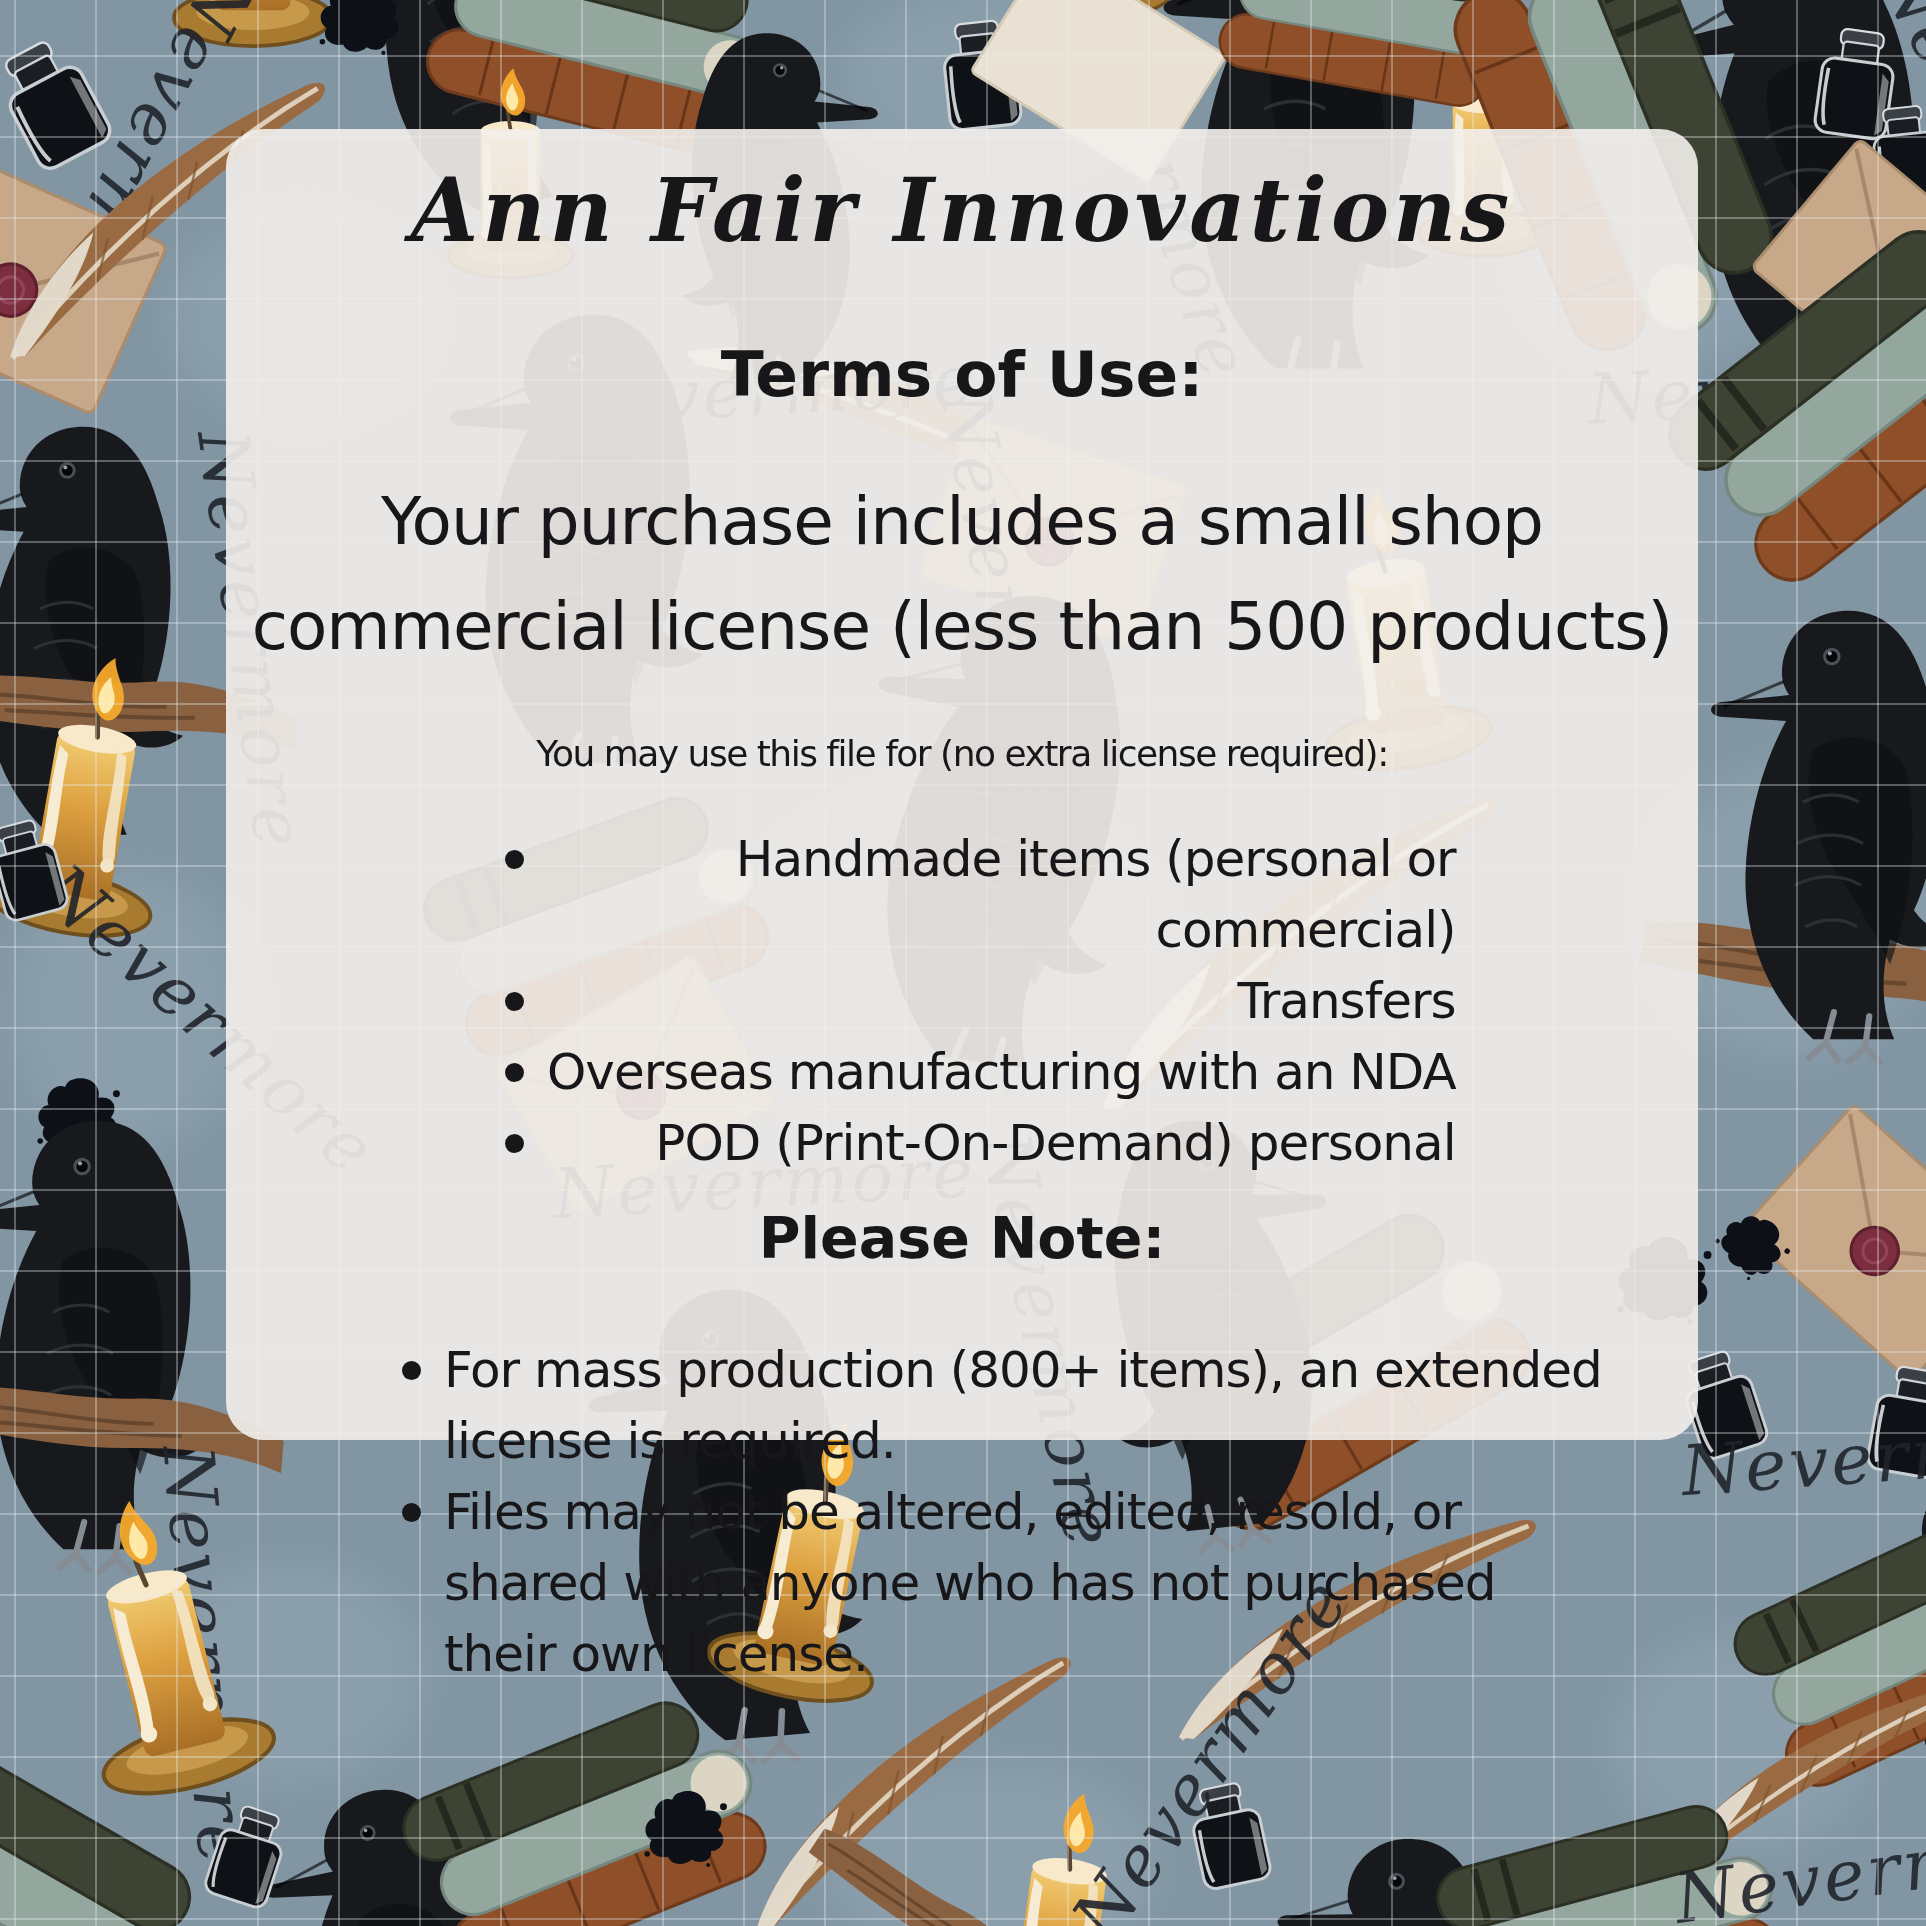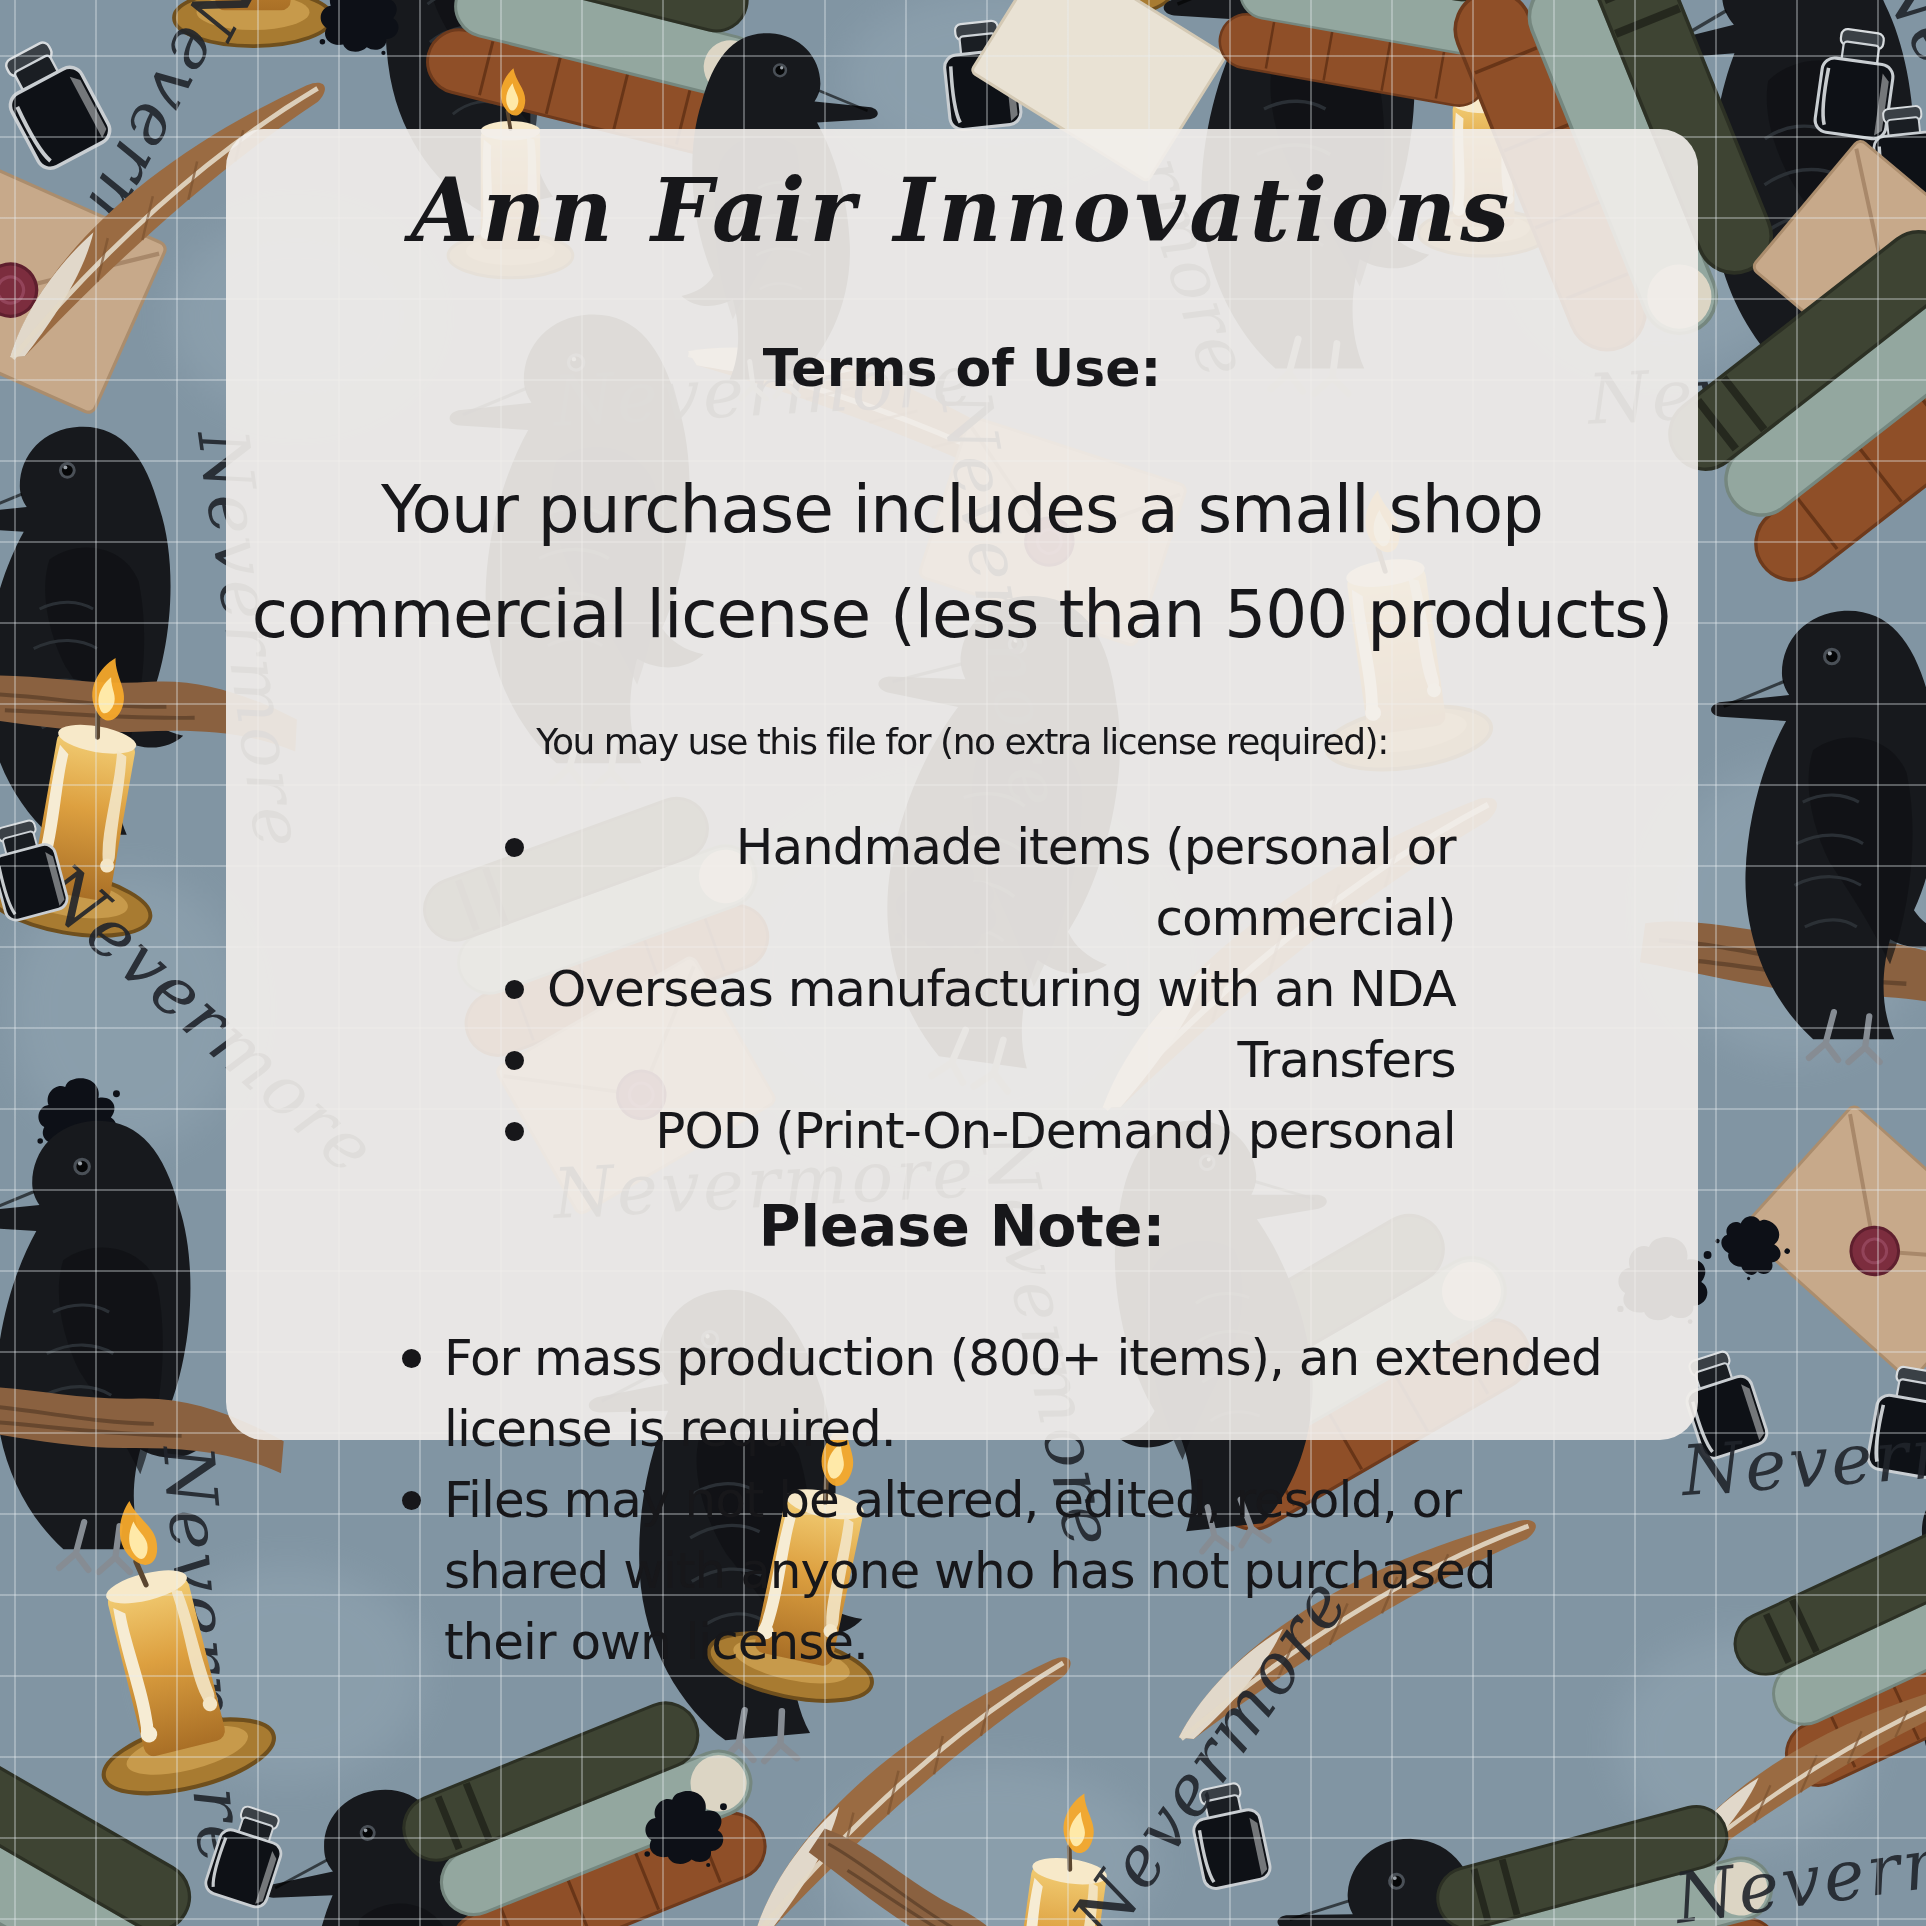--- a/index.html
+++ b/index.html
@@ -24,21 +24,21 @@
     color:#17171a;
     display:flex;flex-direction:column;align-items:center;
     box-sizing:border-box;
     padding-top:30px;
   }
   .brand{
     font-family:"DejaVu Serif",serif;font-style:italic;font-weight:bold;
     font-size:87px;line-height:1.2;letter-spacing:4px;text-align:center;
   }
   .heading{
-    margin-top:77px;font-size:52px;line-height:1.1;font-weight:bold;
+    margin-top:77px;font-size:63px;line-height:1.1;font-weight:bold;
     letter-spacing:0px;text-align:center;
   }
   .intro{
     margin-top:59px;font-size:66px;line-height:1.6;letter-spacing:-1px;
     text-align:center;white-space:pre-line;
   }
   .usage-intro{
     margin-top:51px;font-size:36px;line-height:1.3;letter-spacing:-1.5px;
     text-align:center;
   }
@@ -263,22 +263,22 @@
 
 <div id="terms-card">
   <div class="brand">Ann Fair Innovations</div>
   <div class="heading">Terms of Use:</div>
   <div class="intro">Your purchase includes a small shop
 commercial license (less than 500 products)</div>
   <div class="usage-intro">You may use this file for (no extra license required):</div>
   <ul class="usage-list">
     <li>Handmade items (personal or
 commercial)</li>
+    <li>Transfers</li>
     <li>Overseas manufacturing with an NDA</li>
-    <li>Transfers</li>
     <li>POD (Print-On-Demand) personal</li>
   </ul>
   <div class="note-heading">Please Note:</div>
   <ul class="note-list">
     <li>For mass production (800+ items), an extended
 license is required.</li>
     <li>Files may not be altered, edited, resold, or
 shared with anyone who has not purchased
 their own license.</li>
   </ul>

